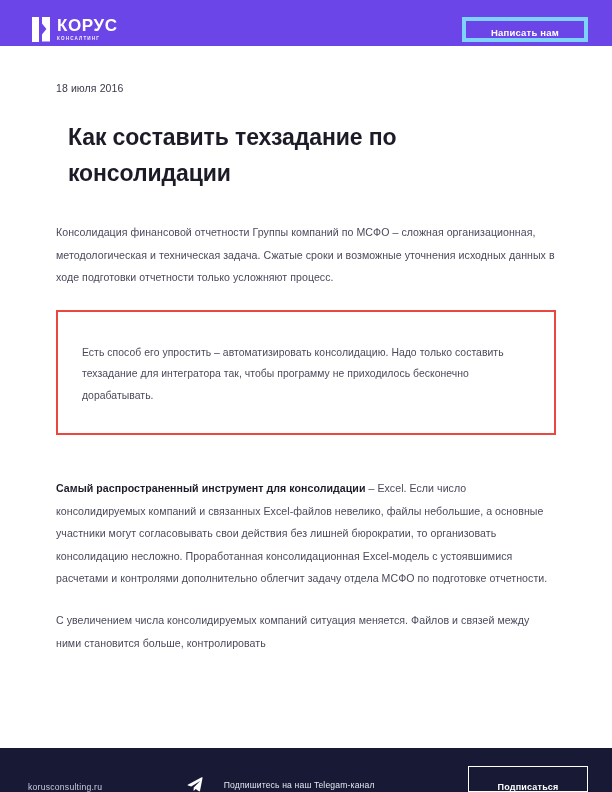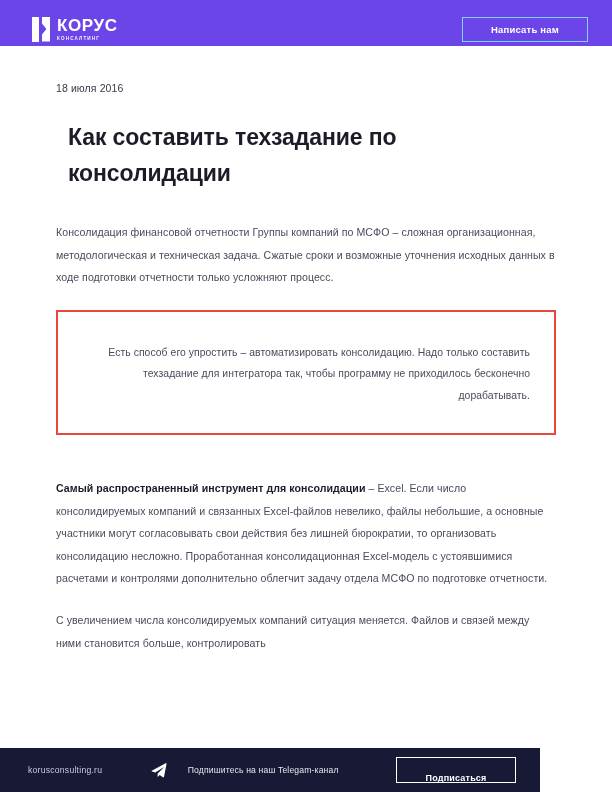--- a/index.html
+++ b/index.html
@@ -72,21 +72,21 @@
   }
   .brand-sub {
     color: #ffffff;
     font-size: 4.6px;
     font-weight: bold;
     letter-spacing: 1.15px;
     margin-top: 3px;
     opacity: 0.92;
   }
   .header-cta {
-    border: 1px solid #7dd3fc;
+    border: 4px solid #7dd3fc;
     background: transparent;
     color: #ffffff;
     font-family: "Liberation Sans", sans-serif;
     font-size: 9.5px;
     font-weight: bold;
     letter-spacing: 0.2px;
     width: 126px;
     height: 25px;
     line-height: 23px;
     text-align: center;
@@ -126,21 +126,20 @@
     letter-spacing: 0.05px;
   }
   .para-intro {
     margin-top: 30px !important;
   }
   .callout {
     margin-top: 21px;
     border: 2px solid #e8483d;
     box-sizing: border-box;
     padding: 30px 24px 26px 24px;
-    text-align: right;
   }
   .callout p {
     font-size: 10.4px;
     line-height: 2.1;
     color: #4a4a5c;
   }
   .para-after-callout {
     margin-top: 42px !important;
   }
   .para-tail {
@@ -149,25 +148,25 @@
   .article strong {
     color: #1c1c28;
     font-weight: bold;
   }
 
   
   .site-footer {
     position: absolute;
     left: 0;
     bottom: 0;
-    width: 540px;
+    width: 612px;
     height: 44px;
     background: #181a35;
     display: flex;
-    align-items: center;
+    align-items: flex-end;
     box-sizing: border-box;
     padding: 0 24px 0 28px;
   }
   .footer-domain {
     color: #c9cbdd;
     font-size: 8.6px;
     letter-spacing: 0.25px;
     flex: 0 0 auto;
   }
   .footer-center {

